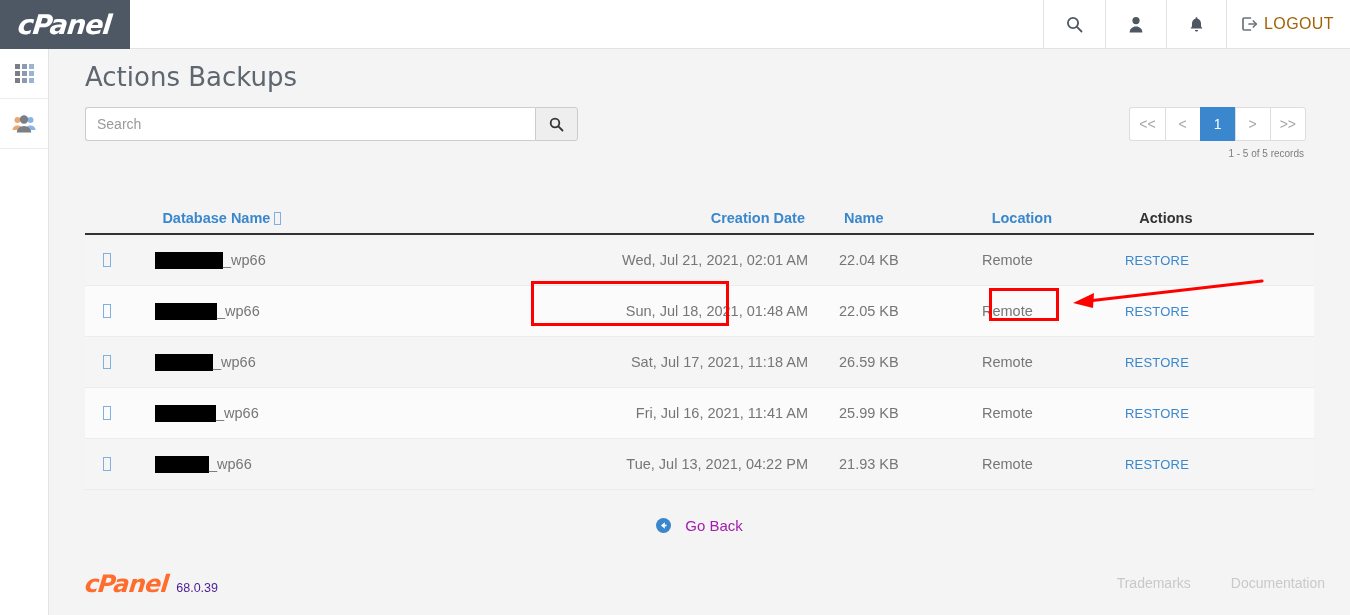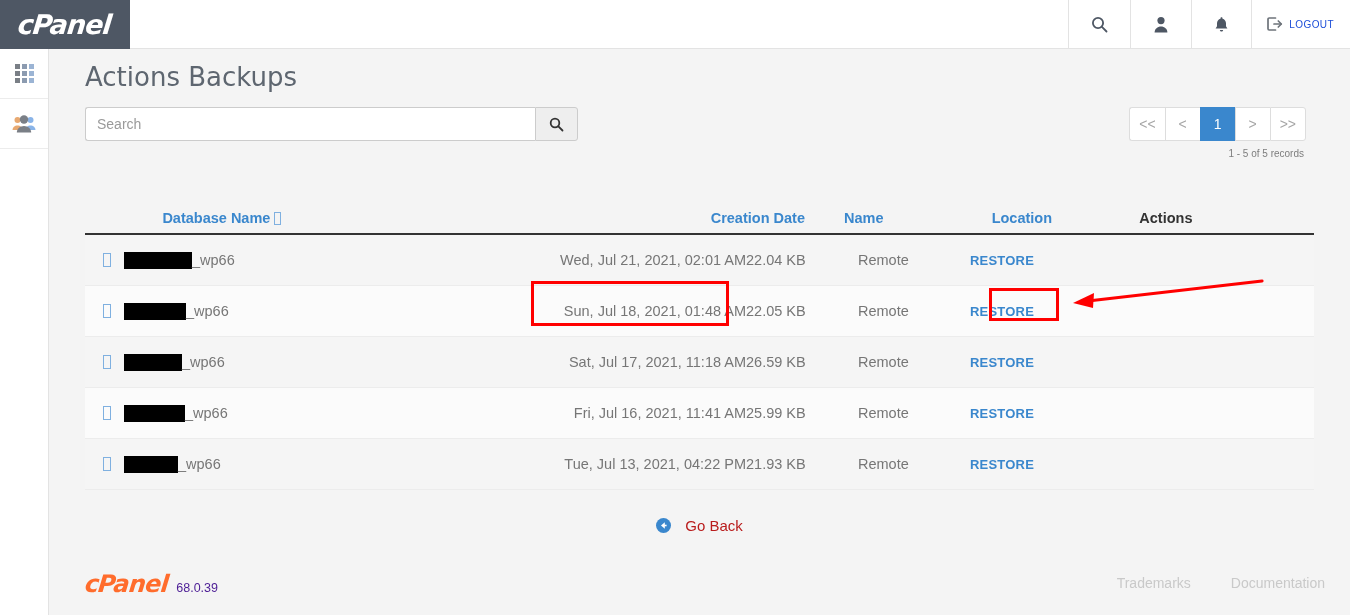--- a/index.html
+++ b/index.html
@@ -39,21 +39,21 @@
     position: absolute; top: 0; right: 0; height: 48px;
     display: flex; align-items: stretch;
   }
   .tb-item {
     display: flex; align-items: center; justify-content: center;
     border-left: 1px solid #e3e3e3;
     color: #4e5764;
     padding: 0 22px;
     height: 48px;
   }
-  .tb-logout { padding: 0 16px 0 14px; gap: 6px; font-size: 10px; letter-spacing: .4px; color:#1d4ed8; }
+  .tb-logout { padding: 0 16px 0 14px; gap: 6px; font-size: 16px; letter-spacing: .4px; color:#a16207; }
   .tb-item svg { display: block; }
 
   
   .sidebar {
     position: absolute; top: 49px; left: 0;
     width: 49px; height: 566px;
     background: #ffffff;
     border-right: 1px solid #e3e3e3;
     z-index: 15;
   }
@@ -148,50 +148,50 @@
   .tofu-blue {
     display: inline-block;
     width: 8px; height: 14px;
     border: 1px solid #7fb0e0;
   }
 
   .row {
     display: flex; align-items: center;
     height: 51px;
     border-bottom: 1px solid #ececec;
-    font-size: 14.5px; color: #767676;
+    font-size: 14.5px; color: #767676; gap: 31px;
   }
   .row.odd  { background: #f5f5f5; }
   .row.even { background: #fbfbfb; }
 
   .c-icon { width: 39px; display: flex; justify-content: flex-start; padding-left: 18px; }
   .c-name { width: 375px; display: flex; align-items: center; }
   .c-date { width: 247px; text-align: right; }
   .c-size { width: 112px; }
   .c-loc  { width: 112px; }
   .c-act  { width: 180px; }
 
   .redact {
     display: inline-block;
     height: 17px;
     background: #000;
     vertical-align: middle;
   }
   .name-suffix { color: #767676; }
   .restore {
     color: #3a87cd; font-size: 13px; letter-spacing: .2px;
-    cursor: pointer; text-decoration: none; font-weight: bold;
+    cursor: pointer; text-decoration: none;
   }
 
   
   .goback {
     position: absolute; top: 468px; left: 0; width: 1301px;
     display: flex; align-items: center; justify-content: center;
     gap: 14px;
-    color: #b91c1c; font-size: 15px; cursor: pointer;
+    color: #a21caf; font-size: 15px; cursor: pointer;
   }
   .circ-arrow {
     width: 15px; height: 15px; border-radius: 50%;
     background: #3a87cd;
     display: flex; align-items: center; justify-content: center;
   }
 
   
   .footer-logo {
     position: absolute; left: 36px; top: 521px;

